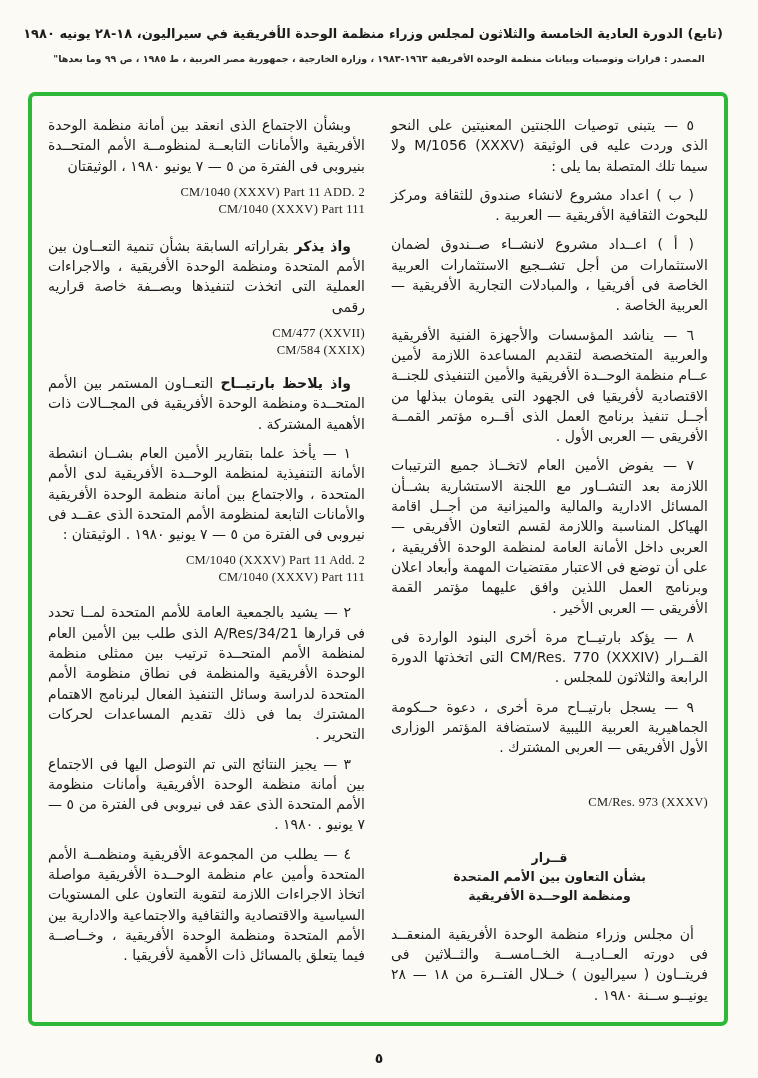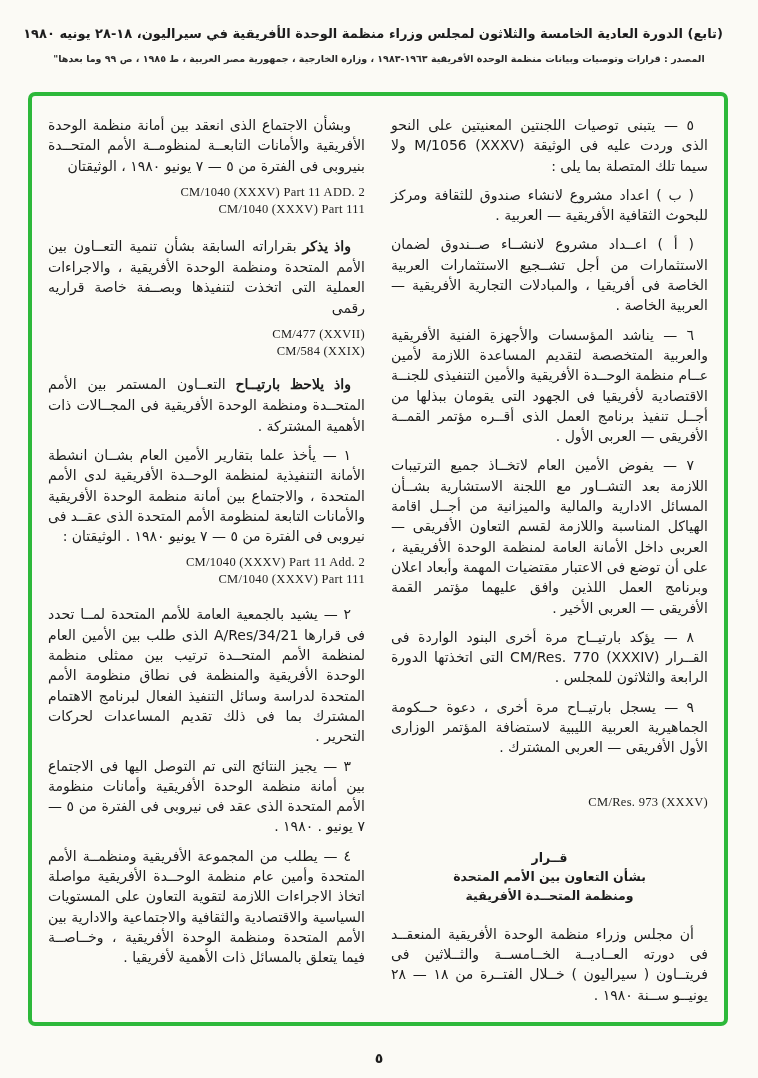--- a/index.html
+++ b/index.html
@@ -37,21 +37,21 @@
   }
 
   .cols { display: flex; flex-direction: row; gap: 26px; height: 100%; }
   .col { flex: 1; min-width: 0; }
 
   .para {
     font-size: 14px; line-height: 1.45;
     text-align: justify; text-indent: 14px;
     margin: 5px 0 9px 0;
   }
-  .para b { font-weight: bold; font-family: Liberation Serif, serif; }
+  .para b { font-weight: bold; }
 
   .ref {
     direction: ltr; text-align: right;
     font-family: "Liberation Serif", serif;
     font-size: 12.5px; letter-spacing: 0.3px;
     margin: 2px 0 2px 0; padding-left: 6px;
     white-space: nowrap;
   }
 
   .heading {
@@ -88,21 +88,21 @@
           <div class="para">( أ ) اعــداد مشروع لانشــاء صــندوق لضمان الاستثمارات من أجل تشــجيع الاستثمارات العربية الخاصة فى أفريقيا ، والمبادلات التجارية الأفريقية — العربية الخاصة .</div>
           <div class="para">٦ — يناشد المؤسسات والأجهزة الفنية الأفريقية والعربية المتخصصة لتقديم المساعدة اللازمة لأمين عــام منظمة الوحــدة الأفريقية والأمين التنفيذى للجنــة الاقتصادية لأفريقيا فى الجهود التى يقومان ببذلها من أجــل تنفيذ برنامج العمل الذى أقــره مؤتمر القمــة الأفريقى — العربى الأول .</div>
           <div class="para">٧ — يفوض الأمين العام لاتخــاذ جميع الترتيبات اللازمة بعد التشــاور مع اللجنة الاستشارية بشــأن المسائل الادارية والمالية والميزانية من أجــل اقامة الهياكل المناسبة واللازمة لقسم التعاون الأفريقى — العربى داخل الأمانة العامة لمنظمة الوحدة الأفريقية ، على أن توضع فى الاعتبار مقتضيات المهمة وأبعاد اعلان وبرنامج العمل اللذين وافق عليهما مؤتمر القمة الأفريقى — العربى الأخير .</div>
           <div class="para">٨ — يؤكد بارتيــاح مرة أخرى البنود الواردة فى القــرار CM/Res. 770 (XXXIV) التى اتخذتها الدورة الرابعة والثلاثون للمجلس .</div>
           <div class="para">٩ — يسجل بارتيــاح مرة أخرى ، دعوة حــكومة الجماهيرية العربية الليبية لاستضافة المؤتمر الوزارى الأول الأفريقى — العربى المشترك .</div>
           <div class="spacer" style="height: 26px;"></div>
           <div class="ref">CM/Res. 973 (XXXV)</div>
           <div class="spacer" style="height: 34px;"></div>
           <div class="heading">قــرار</div>
           <div class="heading">بشأن التعاون بين الأمم المتحدة</div>
-          <div class="heading">ومنظمة المتحــدة الأفريقية</div>
+          <div class="heading">ومنظمة الوحــدة الأفريقية</div>
           <div class="spacer" style="height: 12px;"></div>
           <div class="para">أن مجلس وزراء منظمة الوحدة الأفريقية المنعقــد فى دورته العــاديــة الخــامســة والثــلاثين فى فريتــاون ( سيراليون ) خــلال الفتــرة من ١٨ — ٢٨ يونيــو ســنة ١٩٨٠ .</div>
           <div class="spacer" style="height: 8px;"></div>
           <div class="para"><b>اذ بحث </b>تقارير الأمين العام بشــأن أنشطة الأمانة التنفيذية لمنظمة الوحدة الأفريقية لدى الأمم المتحدة ،</div>
         </div>
       <div class="col">
           <div class="para">وبشأن الاجتماع الذى انعقد بين أمانة منظمة الوحدة الأفريقية والأمانات التابعــة لمنظومــة الأمم المتحــدة بنيروبى فى الفترة من ٥ — ٧ يونيو ١٩٨٠ ، الوثيقتان</div>
           <div class="ref">CM/1040 (XXXV) Part 11 ADD. 2</div>
           <div class="ref">CM/1040 (XXXV) Part 111</div>
           <div class="spacer" style="height: 12px;"></div>

